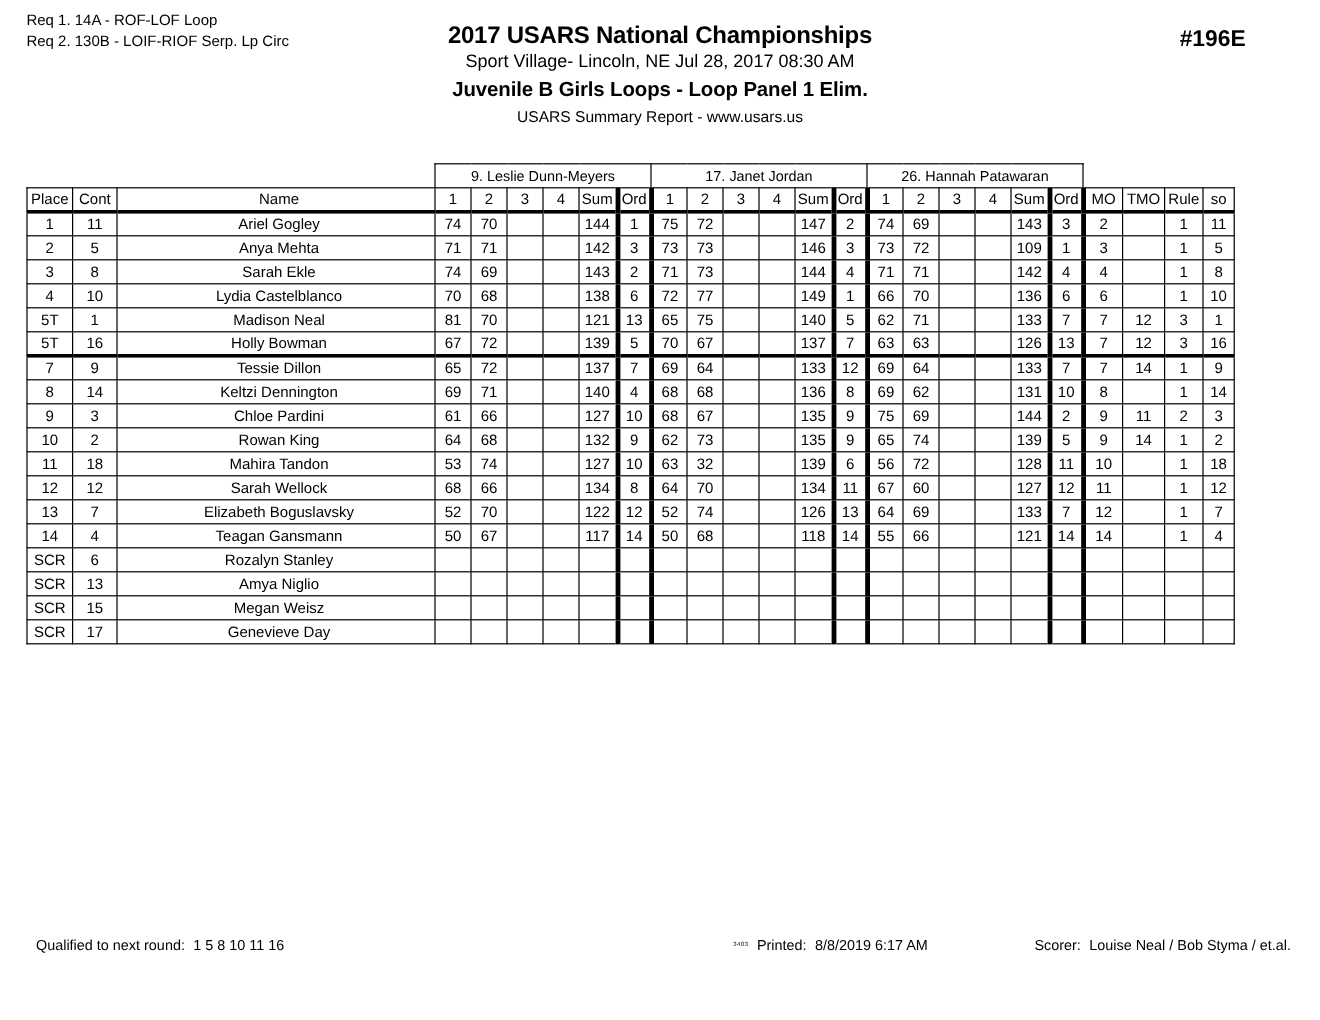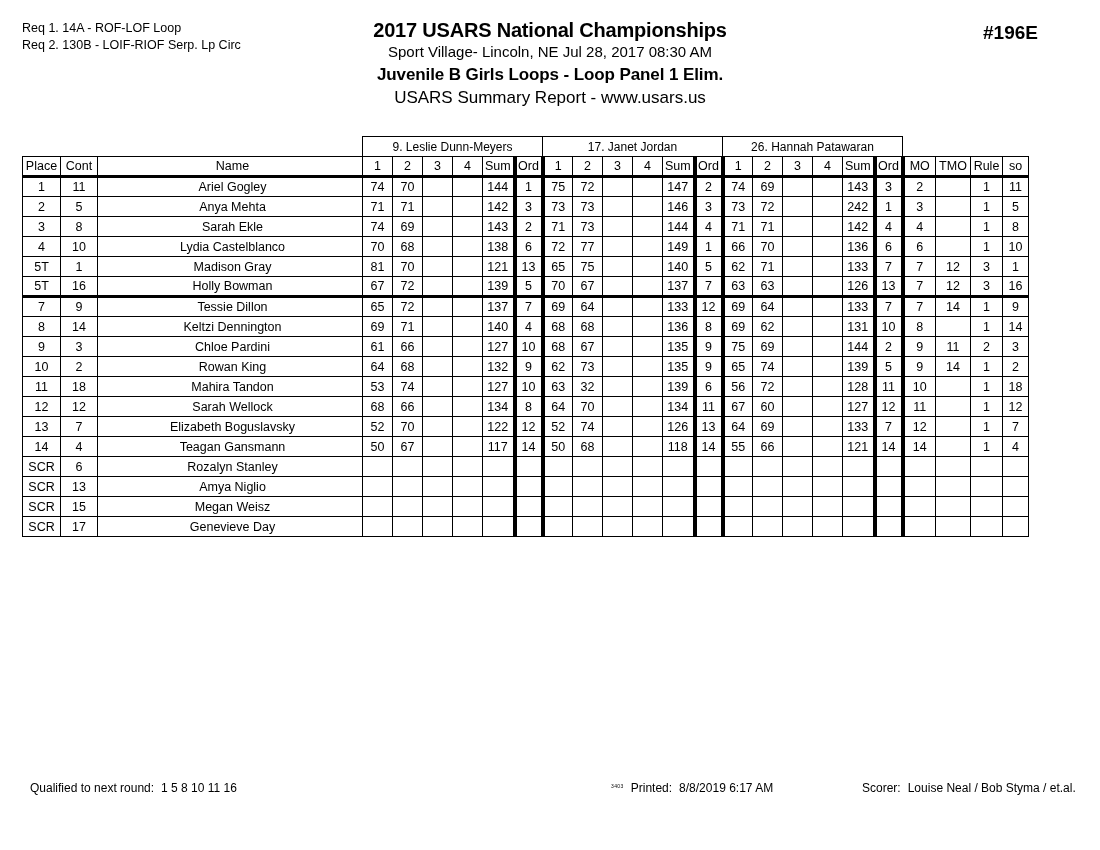--- a/index.html
+++ b/index.html
@@ -18,21 +18,21 @@
 
   
   #header-band {
     position: absolute;
     left: 0; top: 0;
     width: 1100px;
     height: 125px;
   }
   #req-block {
     position: absolute;
-    left: 22px; top: 20px;
+    left: 22px; top: 9px;
     font-size: 12.5px;
     line-height: 17px;
     white-space: nowrap;
   }
   .req-line { display: block; }
 
   #title-block {
     position: absolute;
     left: 150px; top: 18px;
     width: 800px;
@@ -49,21 +49,21 @@
     line-height: 20px;
     text-align: center;
   }
   #division-title {
     font-size: 17px;
     font-weight: bold;
     line-height: 25px;
     letter-spacing: -0.1px;
   }
   #report-subtitle {
-    font-size: 17px;
+    font-size: 13px;
     line-height: 21px;
   }
   #heat-number {
     position: absolute;
     right: 62px; top: 22px;
     font-size: 19px;
     font-weight: bold;
   }
 
   
@@ -271,21 +271,21 @@
         <td class="c-sc">73</td>
         <td class="c-sc">73</td>
         <td class="c-sc"></td>
         <td class="c-sc"></td>
         <td class="c-sum">146</td>
         <td class="c-ord sep-left sep-right">3</td>
         <td class="c-sc">73</td>
         <td class="c-sc">72</td>
         <td class="c-sc"></td>
         <td class="c-sc"></td>
-        <td class="c-sum">242</td>
+        <td class="c-sum">109</td>
         <td class="c-ord sep-left sep-right">1</td>
         <td class="c-mo">3</td>
         <td class="c-tmo"></td>
         <td class="c-rule">1</td>
         <td class="c-so">5</td>
       </tr>
       <tr class="bold-row">
         <td class="c-place">3</td>
         <td class="c-cont">8</td>
         <td class="c-name">Sarah Ekle</td>
@@ -335,21 +335,21 @@
         <td class="c-sum">136</td>
         <td class="c-ord sep-left sep-right">6</td>
         <td class="c-mo">6</td>
         <td class="c-tmo"></td>
         <td class="c-rule">1</td>
         <td class="c-so">10</td>
       </tr>
       <tr class="bold-row">
         <td class="c-place">5T</td>
         <td class="c-cont">1</td>
-        <td class="c-name">Madison Gray</td>
+        <td class="c-name">Madison Neal</td>
         <td class="c-sc">81</td>
         <td class="c-sc">70</td>
         <td class="c-sc"></td>
         <td class="c-sc"></td>
         <td class="c-sum">121</td>
         <td class="c-ord sep-left sep-right">13</td>
         <td class="c-sc">65</td>
         <td class="c-sc">75</td>
         <td class="c-sc"></td>
         <td class="c-sc"></td>

